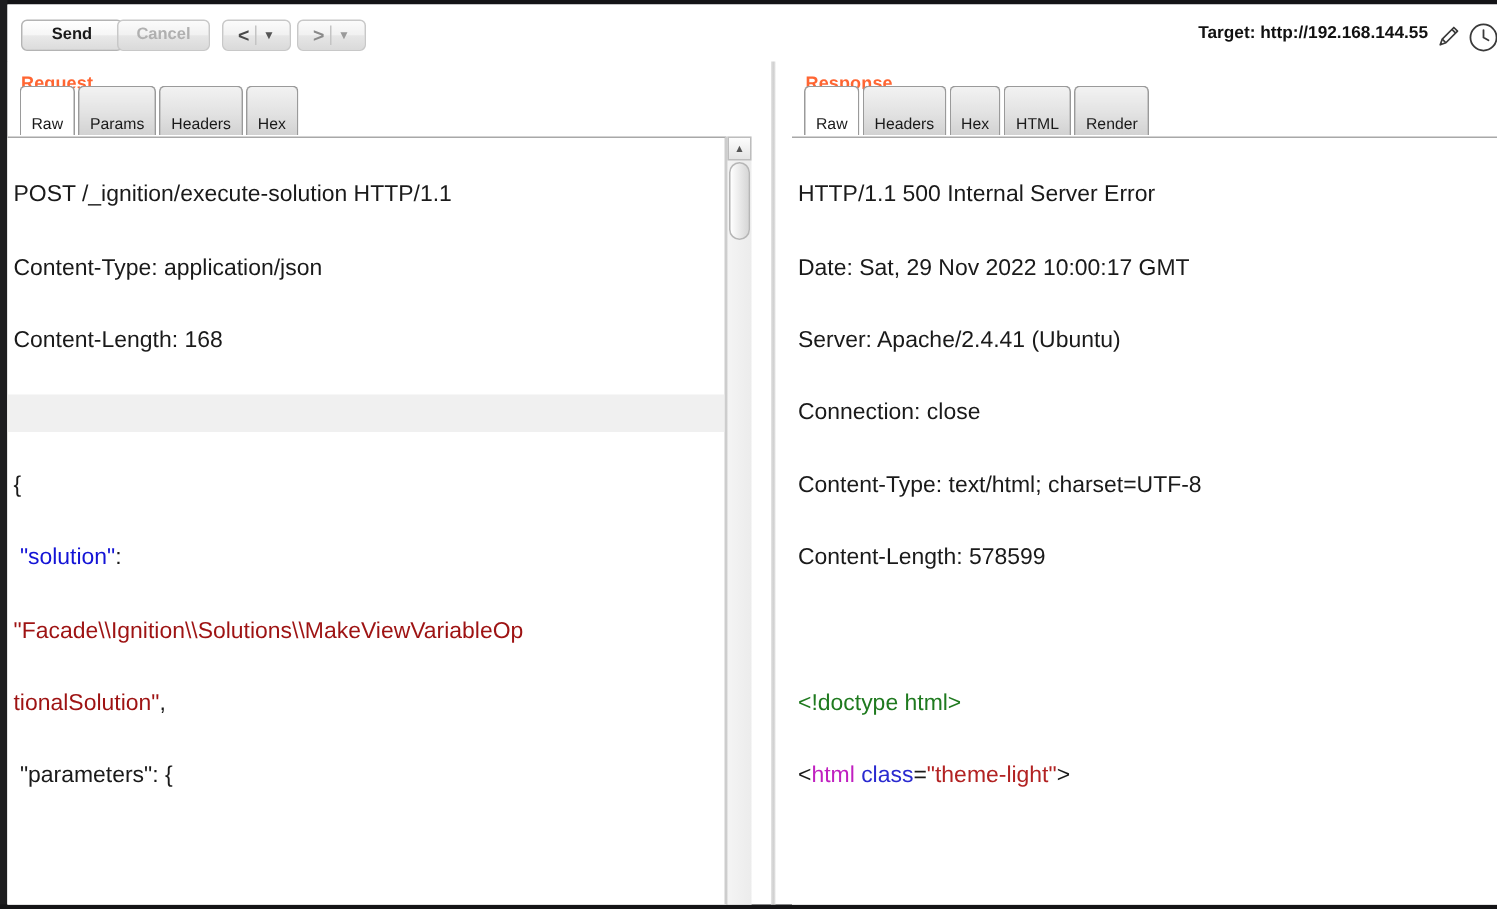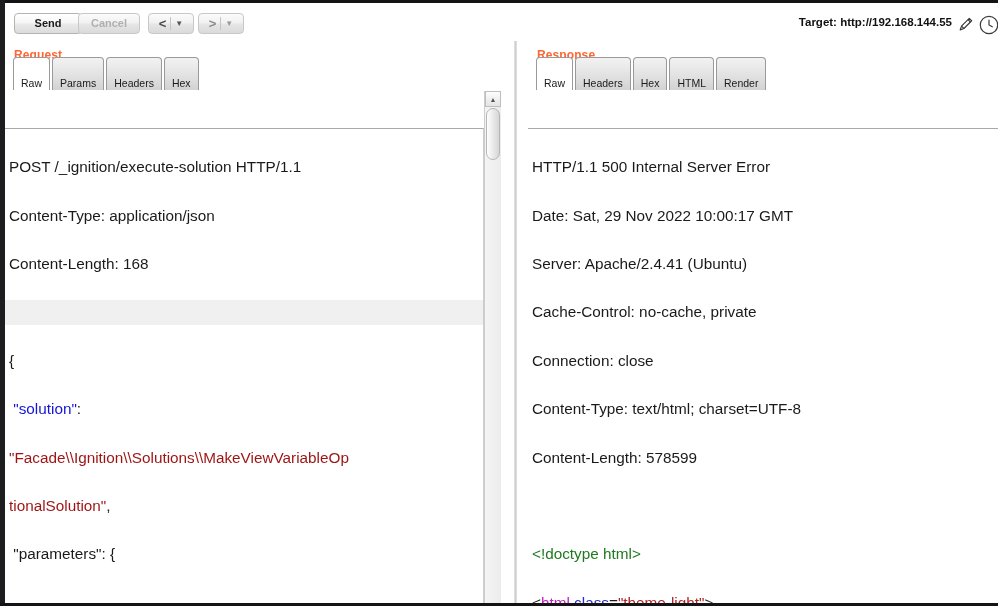--- a/index.html
+++ b/index.html
@@ -110,21 +110,20 @@
     position: relative; z-index: 3;
     height: 20px;
   }
 
   
   .textview {
     position:absolute; left:0; top:50px; bottom:0; right:0;
     background:#ffffff;
     border-top: 1px solid #a8a8a8;
     overflow: hidden;
-    margin-top: 37px;
   }
   #panel-request .textview { right: 17px; border-right:1px solid #cdcdcd;}
   .codearea {
     position:absolute; left:4px; top:2px; right:2px; bottom:0;
     font-family: "Liberation Sans", sans-serif;
     font-size: 15.3px;
     line-height: 24.2px;
     color: #1a1a1a;
     white-space: pre-wrap;
     word-break: break-all;
@@ -257,21 +256,20 @@
       <div class="tab">Hex</div>
       <div class="tab">HTML</div>
       <div class="tab">Render</div>
     </div>
 
     <div class="textview">
       <div class="codearea">
 <div class="line">HTTP/1.1 500 Internal Server Error</div>
 <div class="line">Date: Sat, 29 Nov 2022 10:00:17 GMT</div>
 <div class="line">Server: Apache/2.4.41 (Ubuntu)</div>
-<div class="line">Cache-Control: no-cache, private</div>
 <div class="line">Connection: close</div>
 <div class="line">Content-Type: text/html; charset=UTF-8</div>
 <div class="line">Content-Length: 578599</div>
 <div class="line">&nbsp;</div>
 <div class="line"><span class="cmt">&lt;!doctype html&gt;</span></div>
 <div class="line"><span class="p">&lt;</span><span class="tag">html</span><span class="p">&nbsp;</span><span class="attr">class</span><span class="p">=</span><span class="aval">"theme-light"</span><span class="p">&gt;</span></div>
 <div class="line"></div>
 
 
 

